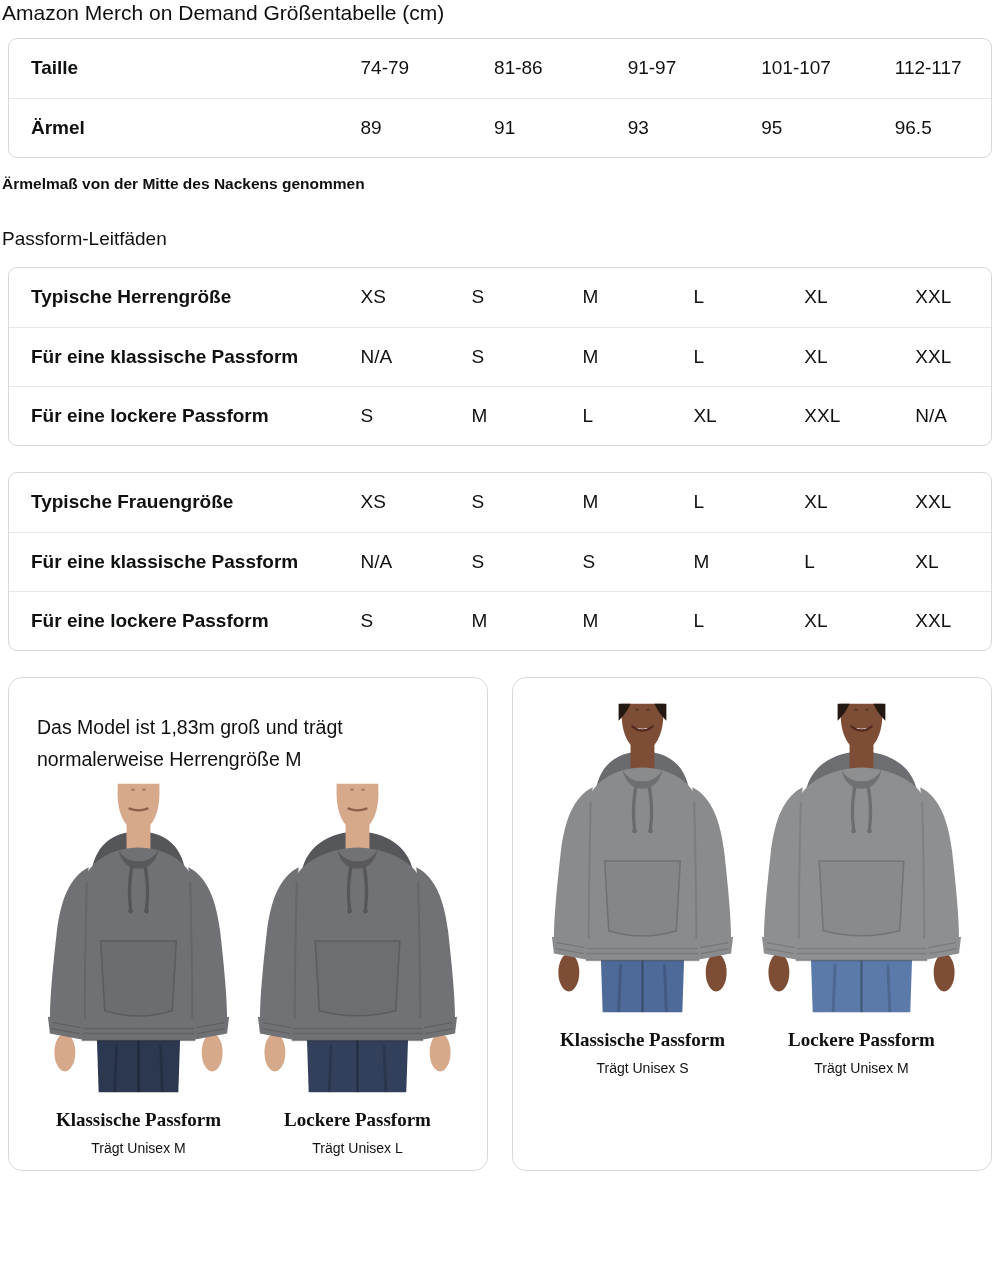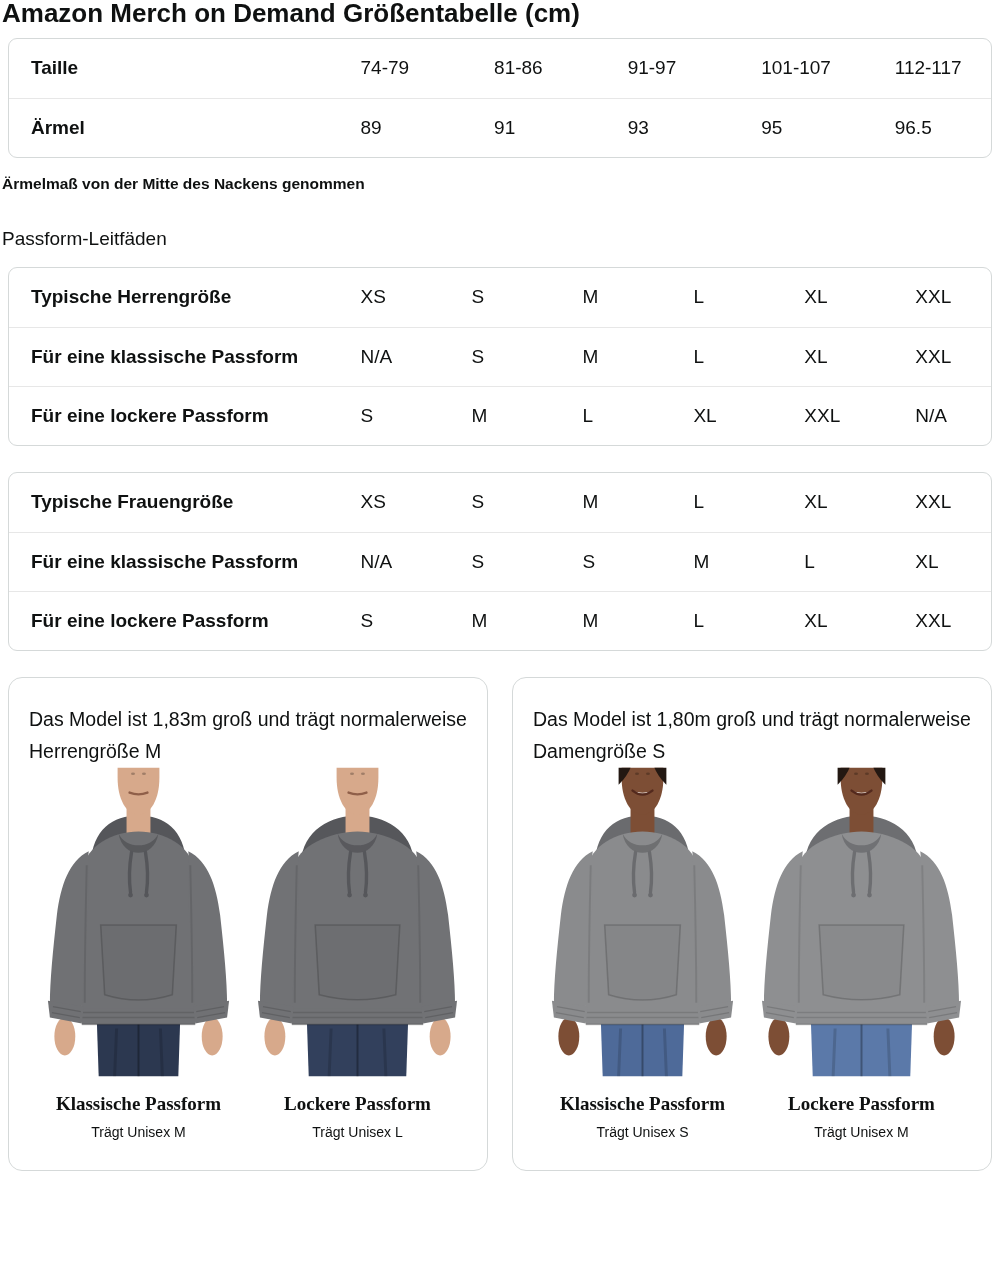--- a/index.html
+++ b/index.html
@@ -4,21 +4,21 @@
 <style>
   * { box-sizing: border-box; }
   html, body { margin: 0; padding: 0; }
   body {
     width: 1000px; height: 1285px;
     background: #fff; color: #0f1111;
     font-family: "Liberation Sans", sans-serif;
     overflow: hidden;
   }
   .page-title {
-    font-size: 26px; font-weight: 700;
+    font-size: 21px; font-weight: 400;
     margin: 2px 0 14px 2px; line-height: 22px;
   }
   .table-card {
     margin: 0 8px;
     border: 1px solid #d5d9d9; border-radius: 9px;
     overflow: hidden; background: #fff;
   }
   table { width: 100%; border-collapse: collapse; table-layout: fixed; }
   col.c-label { width: 35.8%; }
   col.c-v5 { width: 13.6%; }
@@ -34,21 +34,21 @@
     font-size: 19px; font-weight: 400; line-height: 23px;
     margin: 34px 0 17px 2px;
   }
   .gap-table { margin-top: 26px; }
   .cards { display: flex; gap: 24px; margin: 26px 8px 0; }
   .card {
     flex: 1; height: 494px;
     border: 1px solid #d5d9d9; border-radius: 14px;
     padding: 25px 20px 0; background: #fff;
   }
-  .card-desc { margin: 0; font-size: 19.5px; line-height: 32px; }
+  .card-desc { margin: 8px; font-size: 19.5px; line-height: 32px; }
   .figures { display: flex; margin-top: 0; }
   .figure { width: 50%; text-align: center; }
   .fig-img { height: 310px; }
   .fig-img svg { display: block; }
   .fit-label { font-weight: 700; font-size: 19px; margin-top: 16px; font-family: Liberation Serif, serif; }
   .size-label { font-size: 14px; margin-top: 9px; }
 </style>
 </head>
 <body>
 
@@ -257,21 +257,20 @@
                 <path d="M101 25 Q110 28.5 119 25" fill="none" stroke="#8f5f49" stroke-width="2.4" stroke-linecap="round"></path>
               </svg>
             </div>
           <div class="fit-label">Lockere Passform</div>
           <div class="size-label">Trägt Unisex L</div>
         </div>
       </div>
     </div>
 
     <div class="card">
-      <p class="card-desc">Das Model ist 1,80m groß und trägt normalerweise Damengröße S</p>
       <div class="figures">
         <div class="figure">
           <div class="fig-img">
               <svg viewBox="0 0 220 310" width="100%" height="310" xmlns="http://www.w3.org/2000/svg">
                 <rect width="220" height="310" fill="#ffffff"></rect>
                 <path d="M68 250 L152 250 L150 310 L70 310 Z" fill="#4e6a99"></path>
                 <path d="M110 255 L110 310" stroke="rgba(0,0,0,0.3)" stroke-width="2"></path>
                 <path d="M88 262 L86 310 M132 262 L134 310" stroke="rgba(0,0,0,0.15)" stroke-width="3"></path>
                 <path d="M62 96 C64 62 84 48 110 48 C136 48 156 62 158 96 C140 76 80 76 62 96 Z" fill="#6a6b6e"></path>
                 <path d="M98 24 L122 24 L122 74 L98 74 Z" fill="#7d4e35"></path>

